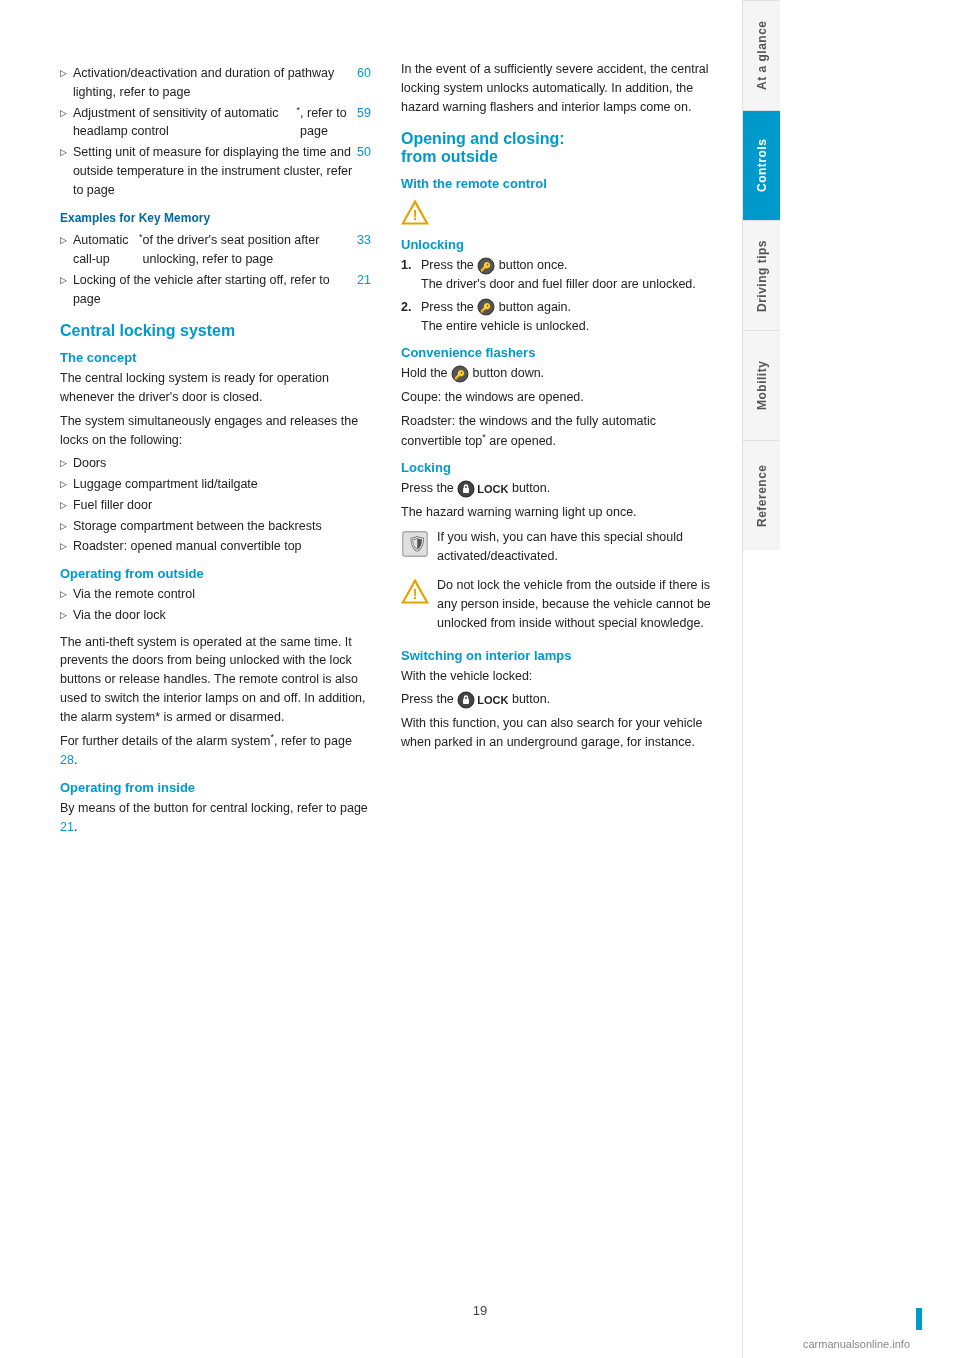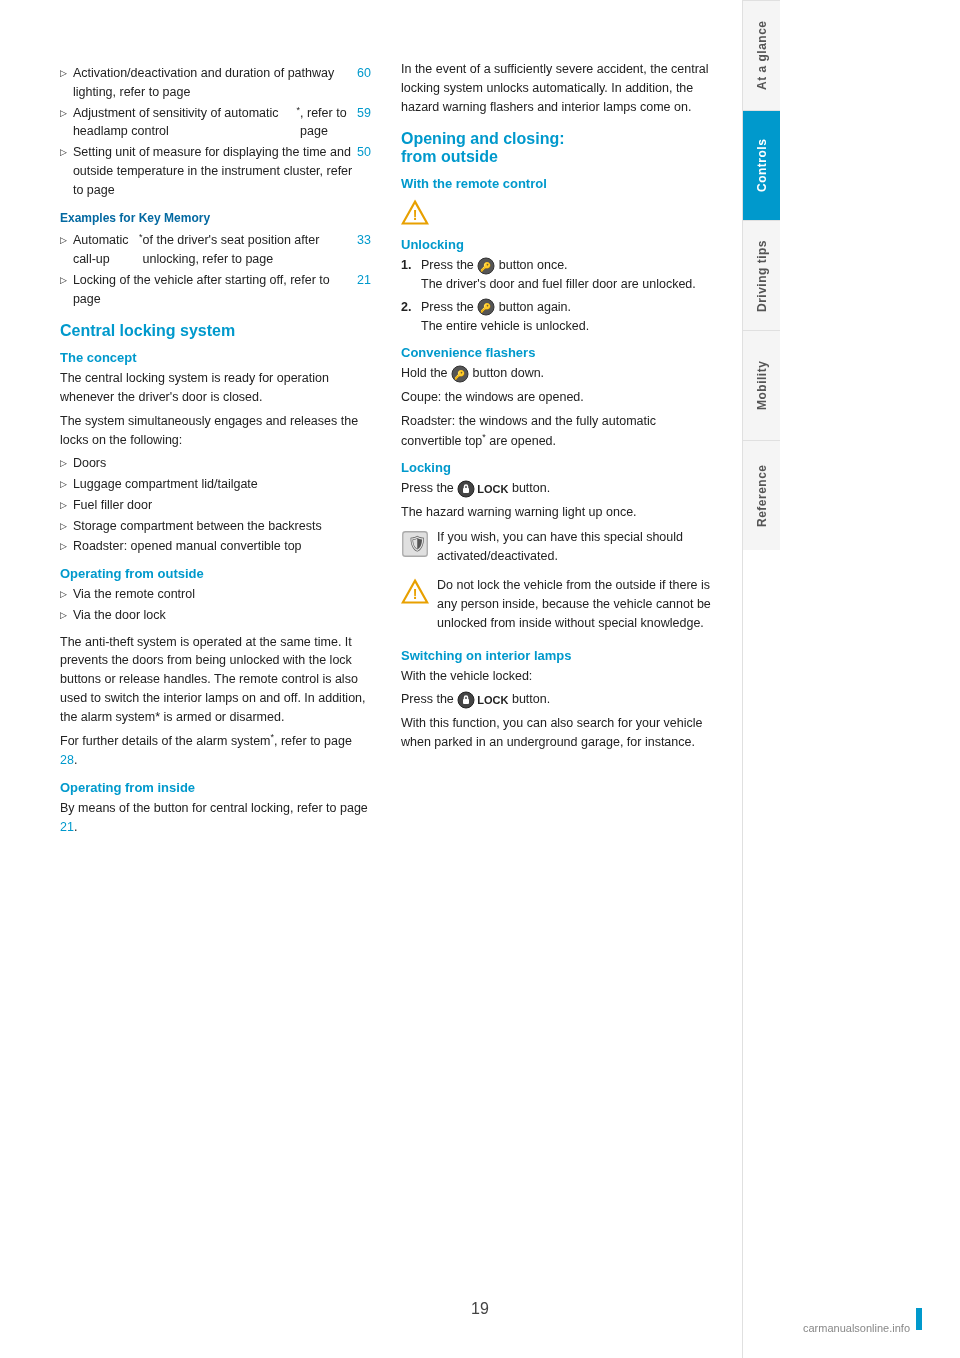--- a/index.html
+++ b/index.html
@@ -142,30 +142,30 @@
       line-height: 1.5;
       margin-bottom: 4px;
     }
     .numbered-list li .num {
       font-weight: bold;
       margin-right: 6px;
       flex-shrink: 0;
       min-width: 14px;
     }
     .page-number {
-      font-size: 16px;
+      font-size: 13px;
       color: #444;
       position: absolute;
       bottom: 40px;
       left: 50%;
       transform: translateX(-50%);
     }
     .carmanuals-logo {
       position: absolute;
-      bottom: 24px;
+      bottom: 8px;
       right: 50px;
       font-size: 11px;
       color: #888;
     }
     sup {
       font-size: 9px;
     }
   </style>
 </head>
 <body>

